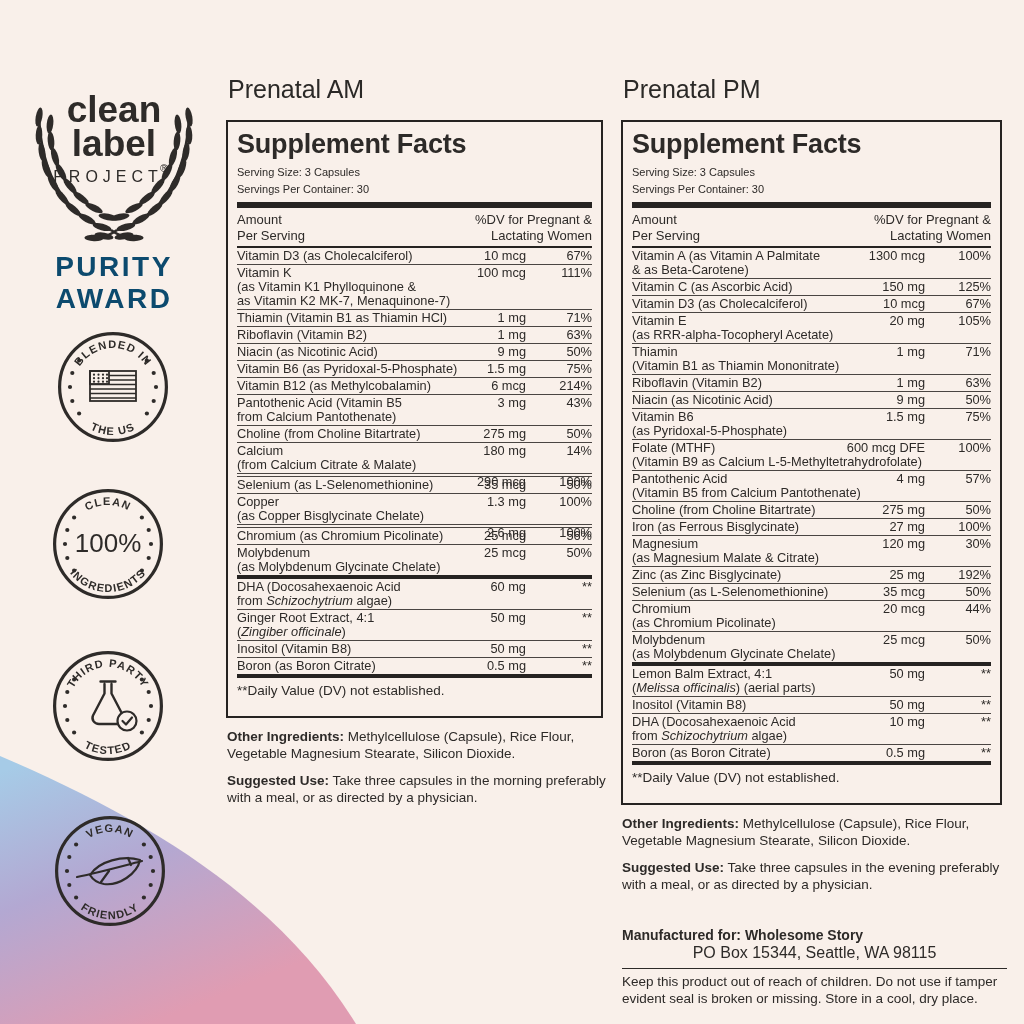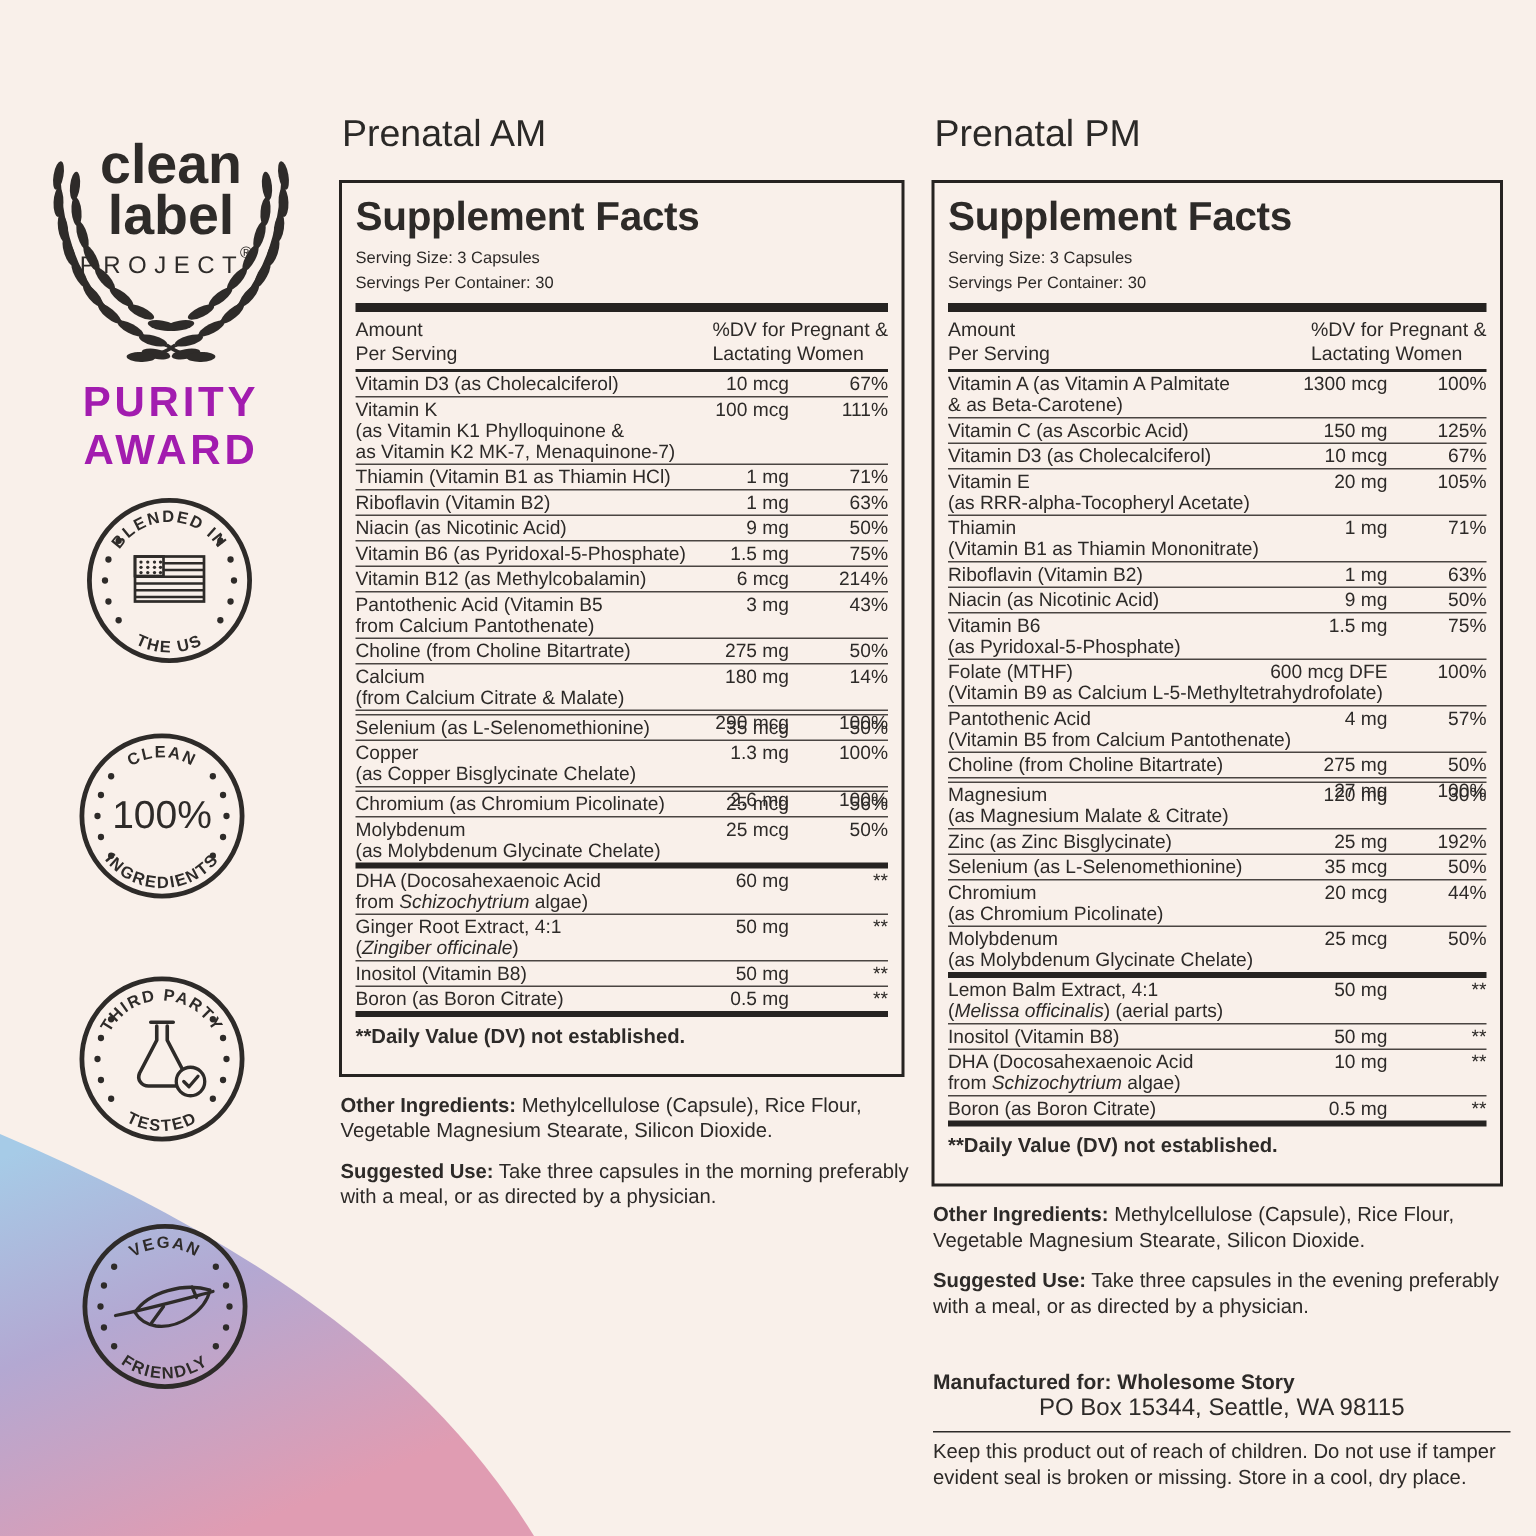--- a/index.html
+++ b/index.html
@@ -9,48 +9,48 @@
     font-family:"Liberation Sans",sans-serif;
   }
   .layer{position:absolute;z-index:1;}
   svg text{font-family:"Liberation Sans",sans-serif;}
 
   
   #wedge{position:absolute;left:0;top:0;z-index:0;}
 
   
   .clp{left:8px;top:60px;width:212px;text-align:center;}
-  .purity{font-size:28px;font-weight:bold;letter-spacing:2.5px;line-height:30px;color:#a21caf;margin-top:2px;}
+  .purity{font-size:28px;font-weight:bold;letter-spacing:2.5px;line-height:30px;color:#0c4a6e;margin-top:2px;}
 
   
   .stamp{width:114px;height:114px;}
   #stamp1{left:56px;top:330px;}
   #stamp2{left:51px;top:487px;}
   #stamp3{left:51px;top:649px;}
   #stamp4{left:53px;top:814px;}
 
   
   .colwrap{z-index:1;}
   #am-col{left:226px;top:72px;width:383px;}
   #pm-col{left:621px;top:72px;width:386px;}
   .panel-title{font-size:25px;color:#2b2927;margin:0 0 14px 2px;line-height:34px;}
   .sf-box{border:2.5px solid #262321;padding:6px 9px 16px;box-sizing:border-box;width:377px;}
   #pm-col .sf-box{width:381px;}
   .sf-title{font-size:27px;font-weight:bold;letter-spacing:-0.2px;line-height:31px;margin:1px 0 4px;}
   .sf-serving{font-size:11px;line-height:16.5px;}
   .sf-bar{height:6px;background:#262321;margin:5px 0 0;}
   .sf-head{display:flex;justify-content:space-between;font-size:13px;line-height:15.5px;padding:4px 0 3px;border-bottom:2.5px solid #262321;}
-  .sf-head .r{}
+  .sf-head .r{text-align:right;}
   .sf-row{position:relative;border-top:1px solid #4a4542;padding:1px 0 1px;font-size:12.8px;line-height:14px;}
   .sf-row:first-child{border-top:none;}
   .sf-row.thick{border-top:4px solid #262321;}
   .sf-row .nm{display:block;padding-right:2px;}
   .sf-row .amt{position:absolute;right:66px;top:1px;white-space:nowrap;}
   .sf-row .dv{position:absolute;right:0;top:1px;white-space:nowrap;}
-  .sf-foot{border-top:4px solid #262321;font-size:13.5px;padding:5px 0 2px;font-weight:bold;}
+  .sf-foot{border-top:4px solid #262321;font-size:13.5px;padding:5px 0 2px;}
   .para{font-size:13.5px;line-height:16.5px;margin:11px 0 0 1px;}
   .footer{margin:34px 0 0 1px;}
   .mfg{font-size:14px;font-weight:bold;line-height:17px;}
   .addr{font-size:16px;line-height:17px;text-align:center;}
   .footer hr{border:none;border-top:1.5px solid #2d2a28;margin:7px 0 5px;}
   .warn{font-size:13.5px;line-height:16.5px;}
 </style>
 </head>
 <body>
 
@@ -403,20 +403,21 @@
     <span class="nm">Pantothenic Acid<br>(Vitamin B5 from Calcium Pantothenate)</span>
     <span class="amt">4 mg</span>
     <span class="dv">57%</span>
   </div>
         <div class="sf-row">
     <span class="nm">Choline (from Choline Bitartrate)</span>
     <span class="amt">275 mg</span>
     <span class="dv">50%</span>
   </div>
         <div class="sf-row">
+    <span class="nm">Iron (as Ferrous Bisglycinate)</span>
     <span class="amt">27 mg</span>
     <span class="dv">100%</span>
   </div>
         <div class="sf-row">
     <span class="nm">Magnesium<br>(as Magnesium Malate &amp; Citrate)</span>
     <span class="amt">120 mg</span>
     <span class="dv">30%</span>
   </div>
         <div class="sf-row">
     <span class="nm">Zinc (as Zinc Bisglycinate)</span>

